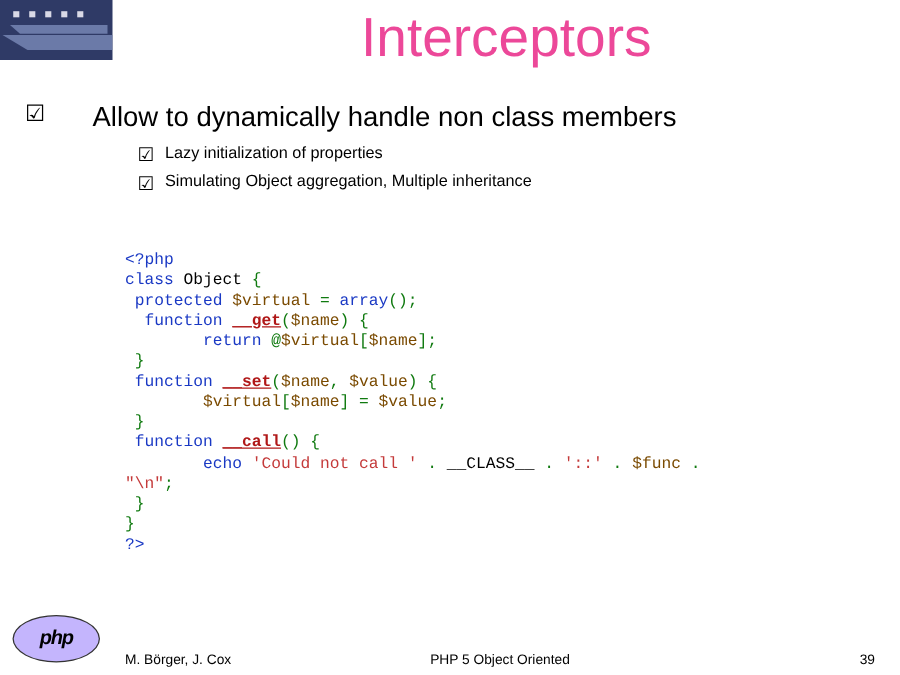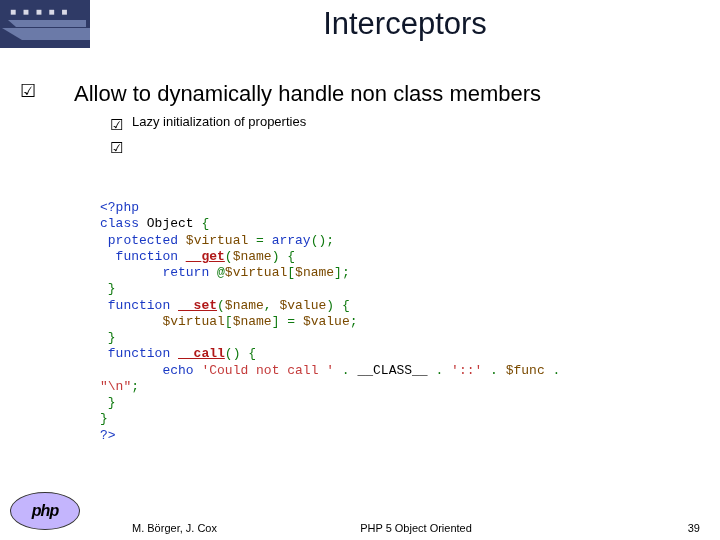--- a/index.html
+++ b/index.html
@@ -29,22 +29,22 @@
     position: absolute;
     top: 14px; left: 0;
     width: 90px; height: 34px;
   }
   .title {
     position: absolute;
     top: 6px;
     left: 110px;
     right: 20px;
     text-align: center;
-    font-size: 31px;
-    color: #0f172a;
+    font-size: 44px;
+    color: #ec4899;
     font-weight: normal;
   }
   .content {
     position: absolute;
     top: 80px;
     left: 20px;
     right: 20px;
   }
   .bullet-row {
     display: flex;
@@ -103,21 +103,20 @@
   .str-red  { color: #c43a3a; }
   .footer {
     position: absolute;
     bottom: 6px;
     left: 100px;
     right: 20px;
     font-size: 11px;
     color: #000;
     display: flex;
     justify-content: space-between;
-    margin-left: 32px;
   }
   .footer-center {
     position: absolute;
     left: 50%;
     transform: translateX(-50%);
   }
   .php-logo {
     position: absolute;
     bottom: 8px;
     left: 10px;
@@ -160,20 +159,21 @@
     <span class="check">☑</span>
     <span class="main-bullet-text">Allow to dynamically handle non class members</span>
   </div>
   <div class="sub-bullets">
     <div class="sub-bullet-row">
       <span class="sub-check">☑</span>
       <span class="sub-text">Lazy initialization of properties</span>
     </div>
     <div class="sub-bullet-row">
       <span class="sub-check">☑</span>
+      <span class="sub-text">Simulating Object aggregation, Multiple inheritance</span>
     </div>
   </div>
 </div>
 
 <div class="code-block"><span class="kw-blue">&lt;?php</span>
 <span class="kw-blue">class</span><span> Object </span><span class="kw-green">{</span>
 <span class="kw-blue"> protected </span><span class="kw-brown">$virtual</span><span class="kw-green"> = </span><span class="kw-blue">array</span><span class="kw-green">();</span>
 <span class="kw-blue">  function </span><span class="kw-redbold">__get</span><span class="kw-green">(</span><span class="kw-brown">$name</span><span class="kw-green">) {</span>
 <span class="kw-blue">        return </span><span class="kw-green">@</span><span class="kw-brown">$virtual</span><span class="kw-green">[</span><span class="kw-brown">$name</span><span class="kw-green">];</span>
 <span class="kw-green"> }</span>

